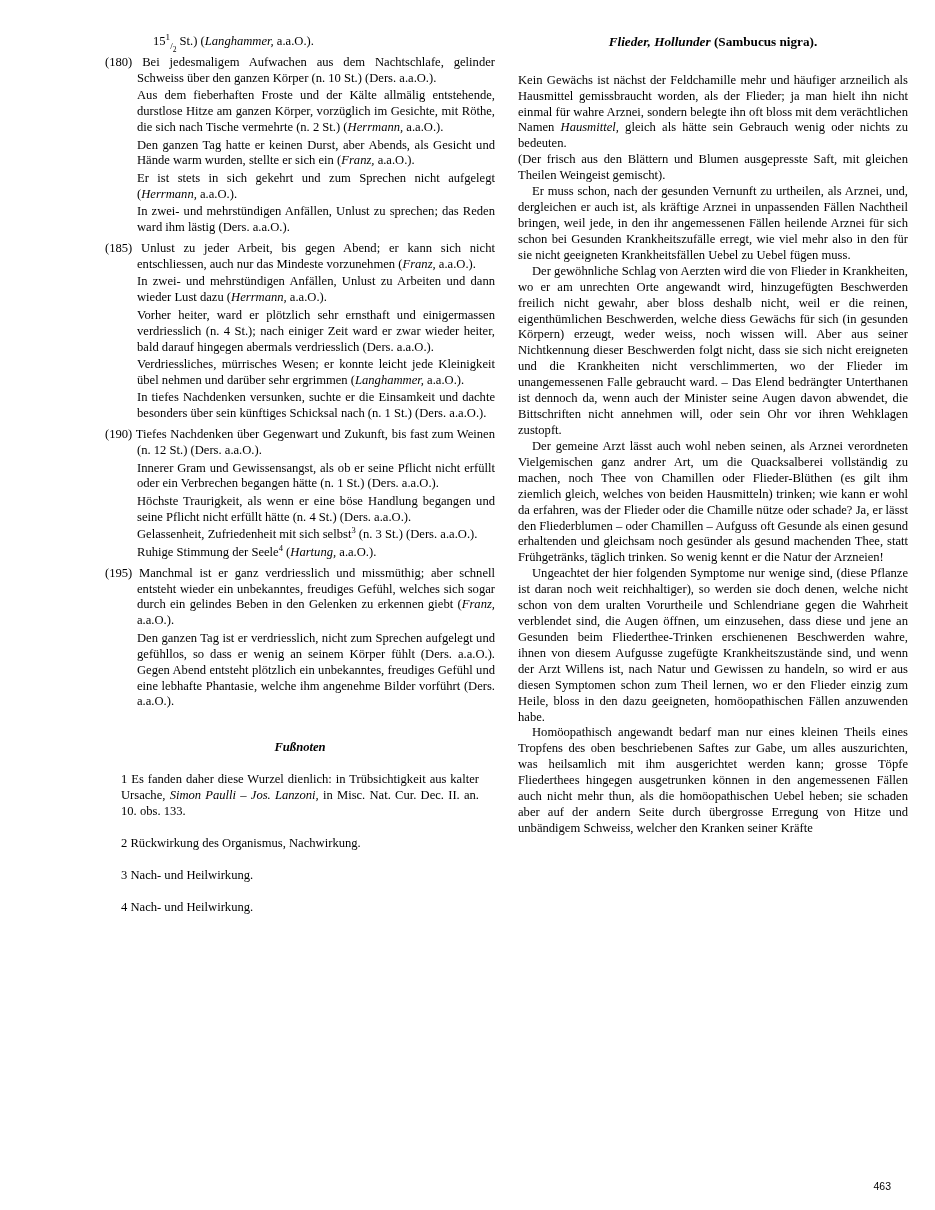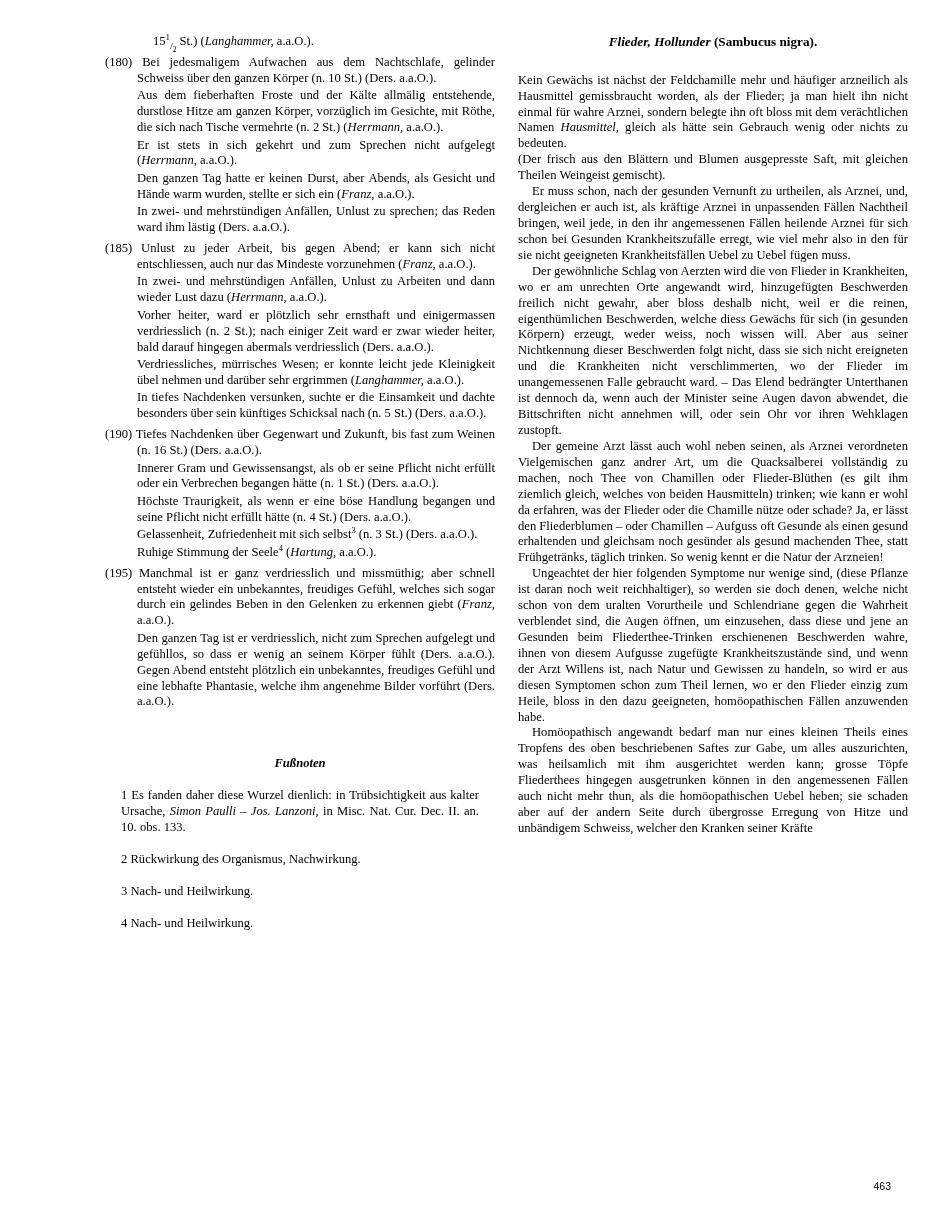--- a/index.html
+++ b/index.html
@@ -62,21 +62,21 @@
     font-size: 13.2px;
     margin-bottom: 22px;
   }
   .head-right .rm { font-style: normal; }
 
   .foot-title {
     text-align: center;
     font-weight: bold;
     font-style: italic;
     font-size: 12.6px;
-    margin-top: 46px;
+    margin-top: 30px;
     margin-bottom: 14px;
   }
   .footnotes {
     font-size: 12.6px;
     line-height: 1.27;
     text-align: justify;
   }
   .footnotes p { margin: 16px; text-indent: 0; }
 
   i, .it { font-style: italic; }
@@ -107,29 +107,29 @@
 </head>
 <body>
 
 <div class="page">
 
   <div class="col col-left">
     <div id="left-body">
         <p class="lead">15<span class="frac">1</span><span class="frac-d">/<sub>2</sub></span> St.) (<i>Langhammer,</i> a.a.O.).</p>
         <p class="num-item">(180) Bei jedesmaligem Aufwachen aus dem Nachtschlafe, gelinder Schweiss über den ganzen Körper (n. 10 St.) (Ders. a.a.O.).</p>
         <p class="sub-item">Aus dem fieberhaften Froste und der Kälte allmälig entstehende, durstlose Hitze am ganzen Körper, vorzüglich im Gesichte, mit Röthe, die sich nach Tische vermehrte (n. 2 St.) (<i>Herrmann,</i> a.a.O.).</p>
+        <p class="sub-item">Den ganzen Tag hatte er keinen Durst, aber Abends, als Gesicht und Hände warm wurden, stellte er sich ein (<i>Franz,</i> a.a.O.).</p>
         <p class="sub-item">Er ist stets in sich gekehrt und zum Sprechen nicht aufgelegt (<i>Herrmann,</i> a.a.O.).</p>
-        <p class="sub-item">Den ganzen Tag hatte er keinen Durst, aber Abends, als Gesicht und Hände warm wurden, stellte er sich ein (<i>Franz,</i> a.a.O.).</p>
         <p class="sub-item">In zwei- und mehrstündigen Anfällen, Unlust zu sprechen; das Reden ward ihm lästig (Ders. a.a.O.).</p>
         <p class="num-item">(185) Unlust zu jeder Arbeit, bis gegen Abend; er kann sich nicht entschliessen, auch nur das Mindeste vorzunehmen (<i>Franz,</i> a.a.O.).</p>
         <p class="sub-item">In zwei- und mehrstündigen Anfällen, Unlust zu Arbeiten und dann wieder Lust dazu (<i>Herrmann,</i> a.a.O.).</p>
-        <p class="sub-item">Vorher heiter, ward er plötzlich sehr ernsthaft und einigermassen verdriesslich (n. 2 St.); nach einiger Zeit ward er zwar wieder heiter, bald darauf hingegen abermals verdriesslich (Ders. a.a.O.).</p>
+        <p class="sub-item">Vorher heiter, ward er plötzlich sehr ernsthaft und einigermassen verdriesslich (n. 4 St.); nach einiger Zeit ward er zwar wieder heiter, bald darauf hingegen abermals verdriesslich (Ders. a.a.O.).</p>
         <p class="sub-item">Verdriessliches, mürrisches Wesen; er konnte leicht jede Kleinigkeit übel nehmen und darüber sehr ergrimmen (<i>Langhammer,</i> a.a.O.).</p>
-        <p class="sub-item">In tiefes Nachdenken versunken, suchte er die Einsamkeit und dachte besonders über sein künftiges Schicksal nach (n. 5 St.) (Ders. a.a.O.).</p>
-        <p class="num-item">(190) Tiefes Nachdenken über Gegenwart und Zukunft, bis fast zum Weinen (n. 16 St.) (Ders. a.a.O.).</p>
+        <p class="sub-item">In tiefes Nachdenken versunken, suchte er die Einsamkeit und dachte besonders über sein künftiges Schicksal nach (n. 1 St.) (Ders. a.a.O.).</p>
+        <p class="num-item">(190) Tiefes Nachdenken über Gegenwart und Zukunft, bis fast zum Weinen (n. 12 St.) (Ders. a.a.O.).</p>
         <p class="sub-item">Innerer Gram und Gewissensangst, als ob er seine Pflicht nicht erfüllt oder ein Verbrechen begangen hätte (n. 1 St.) (Ders. a.a.O.).</p>
         <p class="sub-item">Höchste Traurigkeit, als wenn er eine böse Handlung begangen und seine Pflicht nicht erfüllt hätte (n. 4 St.) (Ders. a.a.O.).</p>
         <p class="sub-item">Gelassenheit, Zufriedenheit mit sich selbst<sup>3</sup> (n. 3 St.) (Ders. a.a.O.).</p>
         <p class="sub-item">Ruhige Stimmung der Seele<sup>4</sup> (<i>Hartung,</i> a.a.O.).</p>
         <p class="num-item">(195) Manchmal ist er ganz verdriesslich und missmüthig; aber schnell entsteht wieder ein unbekanntes, freudiges Gefühl, welches sich sogar durch ein gelindes Beben in den Gelenken zu erkennen giebt (<i>Franz,</i> a.a.O.).</p>
         <p class="sub-item">Den ganzen Tag ist er verdriesslich, nicht zum Sprechen aufgelegt und gefühllos, so dass er wenig an seinem Körper fühlt (Ders. a.a.O.). Gegen Abend entsteht plötzlich ein unbekanntes, freudiges Gefühl und eine lebhafte Phantasie, welche ihm angenehme Bilder vorführt (Ders. a.a.O.).</p>
       </div>
 
     <div class="foot-title">Fußnoten</div>
     <div class="footnotes" id="footnotes-body">

